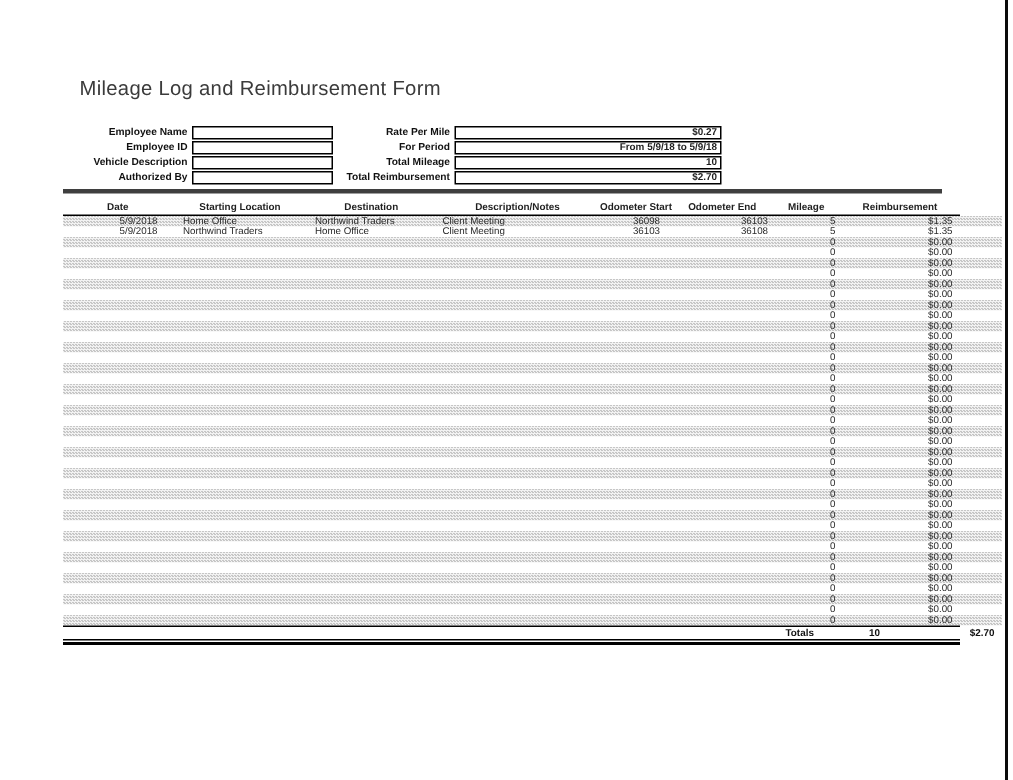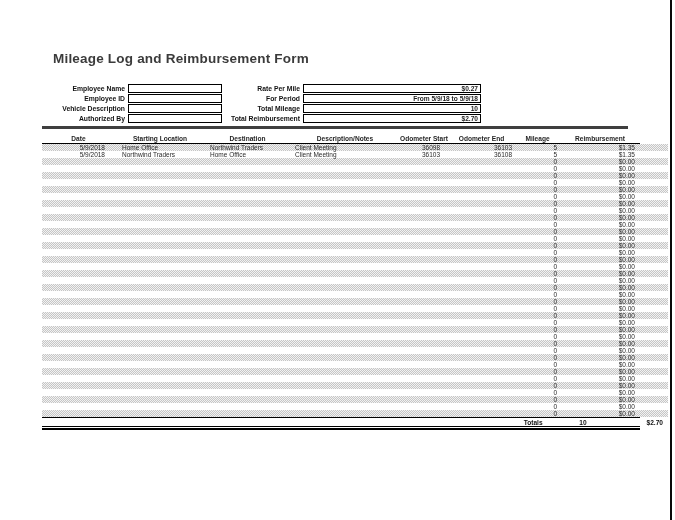--- a/index.html
+++ b/index.html
@@ -2,21 +2,21 @@
 <html><head>
 <meta charset="utf-8">
 <style>
   html,body { margin:0; padding:0; background:#fff; }
   #canvas {
     position:relative; width:675px; height:520px; background:#ffffff;
     font-family:"Liberation Sans", sans-serif; color:#1f1f1f; overflow:hidden;
   }
   .title {
     position:absolute; left:53px; top:51px;
-    font-size:13.5px; font-weight:bold; color:#3b3b3b; letter-spacing:0.2px;
+    font-size:13.5px; font-weight:normal; color:#3b3b3b; letter-spacing:0.2px;
   }
   
   .form-left  { position:absolute; left:45px;  top:83px; }
   .form-right { position:absolute; left:226px; top:83px; }
   .frow { display:flex; align-items:center; height:10px; }
   .flabel { font-size:6.8px; font-weight:bold; text-align:right; white-space:nowrap; color:#111; }
   .form-left  .flabel { width:80px; }
   .form-right .flabel { width:74px; }
   .fbox {
     border:1px solid #000; height:9px; margin-left:3px; box-sizing:border-box;

